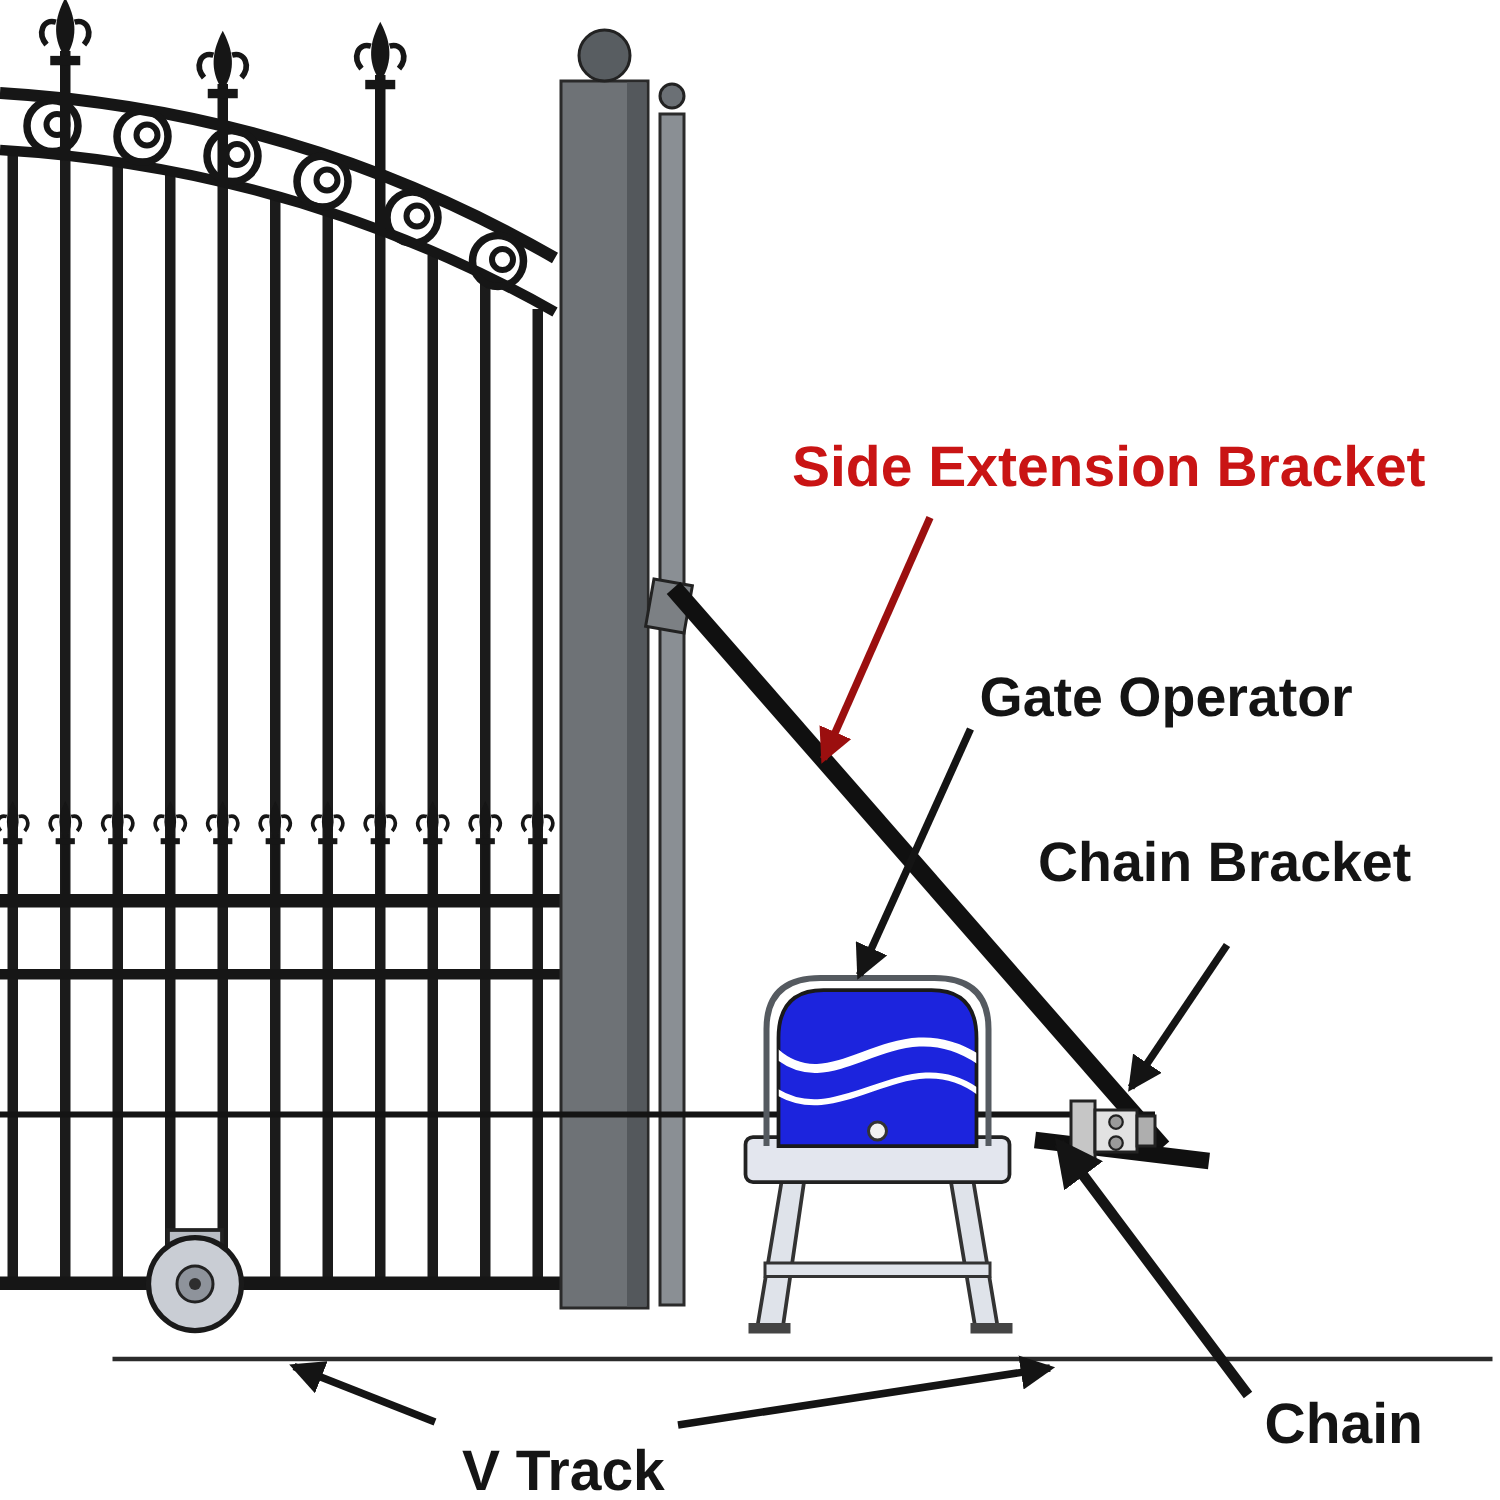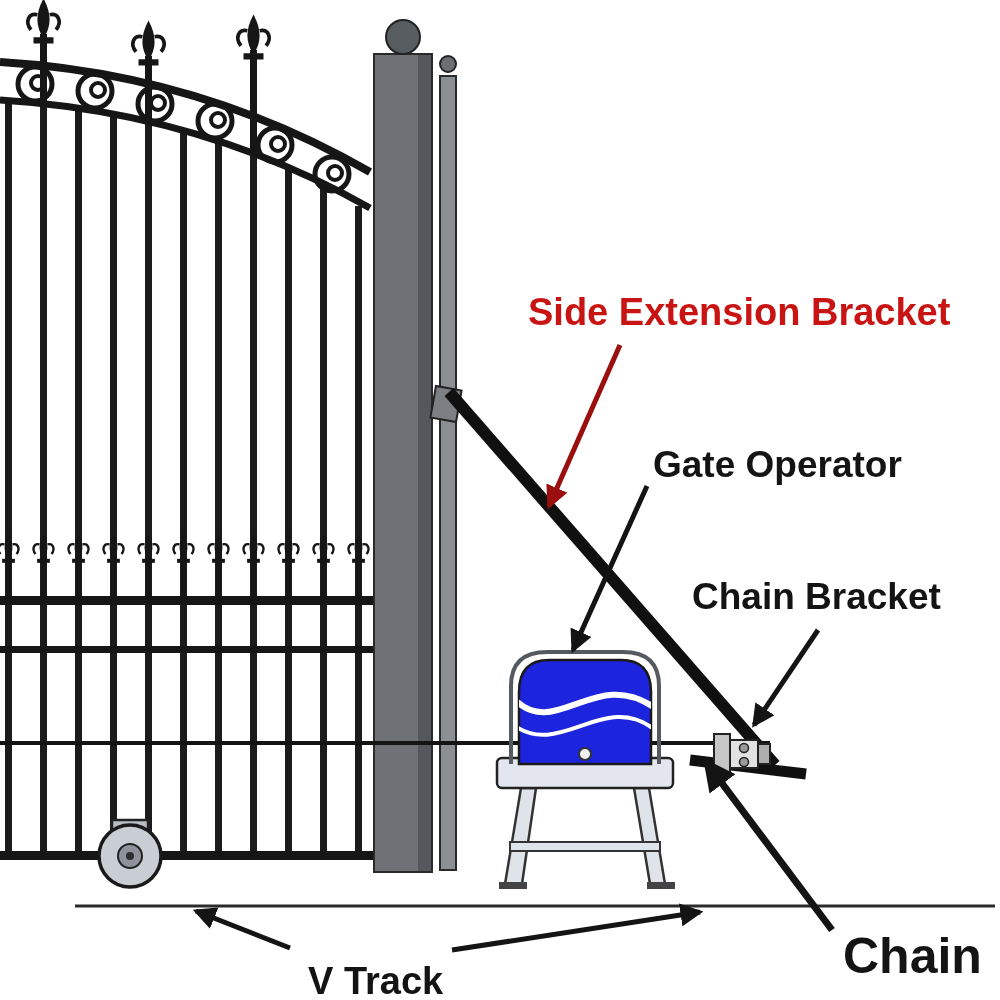--- a/index.html
+++ b/index.html
@@ -4,23 +4,23 @@
 <style>
   html,body{margin:0;padding:0;background:#ffffff;}
   .stage{
     position:relative;width:996px;height:1000px;background:#ffffff;
     font-family:"Liberation Sans",sans-serif;overflow:hidden;
   }
   .stage svg{position:absolute;left:0;top:0;}
   .lbl{position:absolute;font-weight:700;color:#141414;white-space:nowrap;line-height:1;}
   .lbl-seb{left:528px;top:293px;font-size:38px;color:#c91414;}
   .lbl-go {left:653px;top:446px;font-size:37px;text-align:center;}
-  .lbl-cb {left:692px;top:578px;font-size:37px;}
+  .lbl-cb {left:692px;top:556px;font-size:37px;}
   .lbl-vt {left:308px;top:962px;font-size:38px;}
-  .lbl-ch {left:843px;top:931px;font-size:50px;}
+  .lbl-ch {left:843px;top:931px;font-size:38px;}
 </style>
 </head>
 <body>
 
 <div class="stage">
 
 <svg width="1000" height="1000" viewBox="0 0 1000 1000">
   <defs>
     <g id="finial">
       <path d="M0,-30 C7,-17 6,-7 0,2 C-6,-7 -7,-17 0,-30 Z" fill="#161616"></path>

